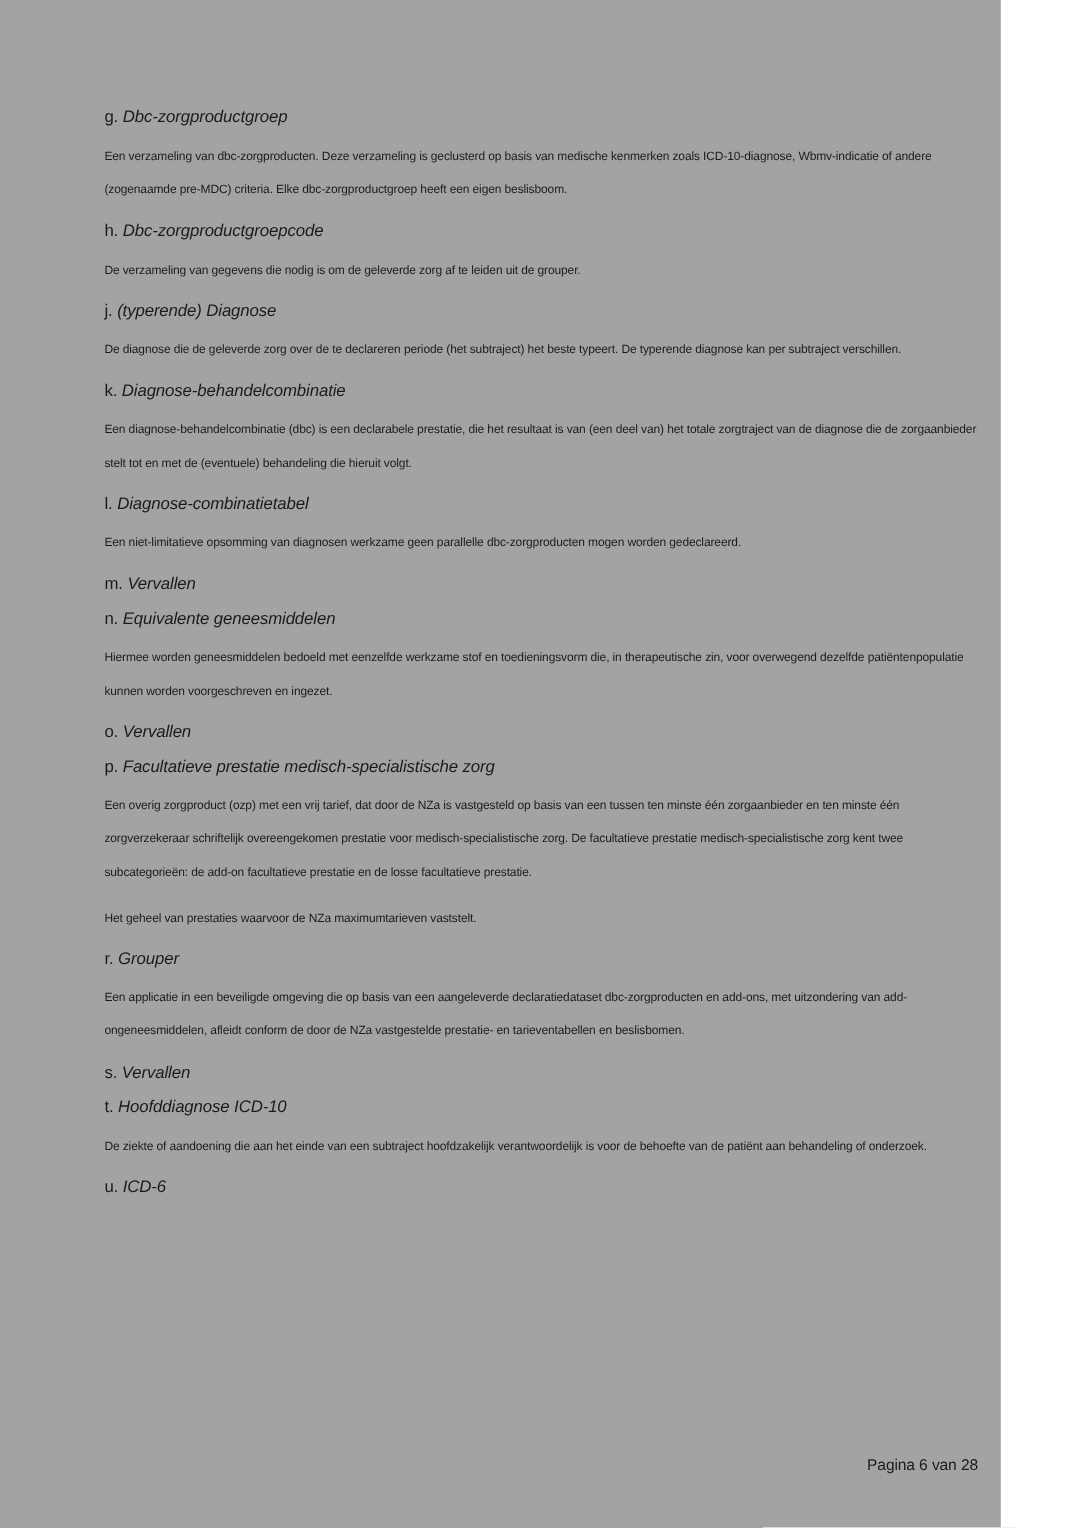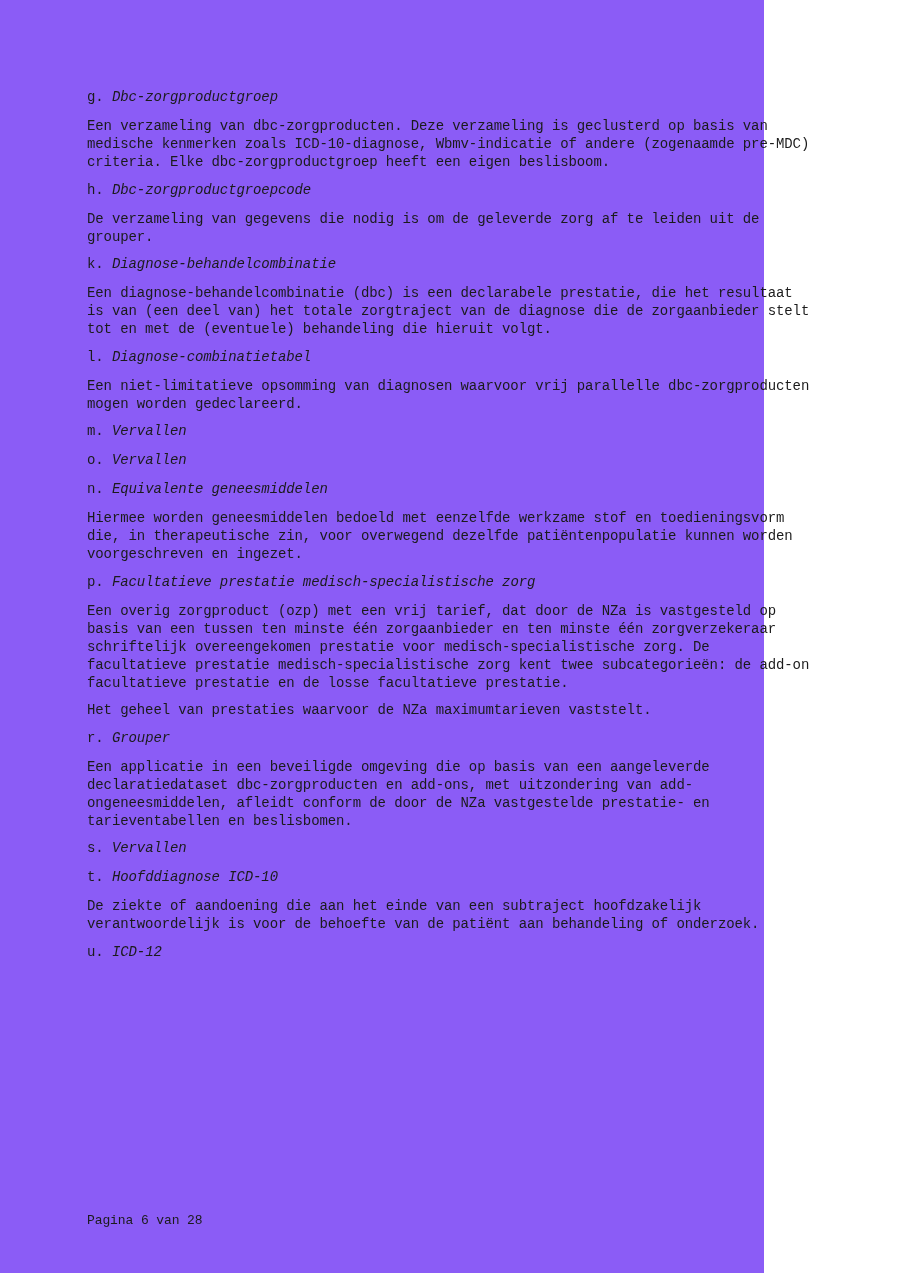--- a/index.html
+++ b/index.html
@@ -4,24 +4,24 @@
 <style>
   * { margin: 0; padding: 0; box-sizing: border-box; }
   html, body {
     width: 900px;
     height: 1273px;
     background: #ffffff;
     overflow: hidden;
   }
   .page {
     position: relative;
-    width: 764px;
+    width: 834px;
     height: 1273px;
-    background: #8b5cf6;
-    font-family: Liberation Mono, monospace;
+    background: #a3a3a3;
+    font-family: Liberation Sans, sans-serif;
     color: #1b1b1b;
   }
   .content {
     position: absolute;
     top: 88px;
     left: 87px;
     width: 730px;
   }
   .gloss-term {
     font-size: 14px;
@@ -29,32 +29,32 @@
     margin: 0 0 9.5px 0;
     letter-spacing: -0.1px;
   }
   .gloss-term .letter {
     font-style: normal;
   }
   .gloss-term .term {
     font-style: italic;
   }
   .gloss-def {
-    font-size: 14px;
-    line-height: 18px;
+    font-size: 10px;
+    line-height: 28px;
     margin: 0 0 9.5px 0;
     letter-spacing: -0.1px;
   }
   .footer {
     position: absolute;
     top: 1213px;
     left: 87px;
     width: 728px;
     display: flex;
-    justify-content: space-between;
+    justify-content: flex-end;
     align-items: baseline;
     font-size: 13px;
     line-height: 16px;
     letter-spacing: -0.1px;
   }
   .footer .footer-page { text-align: left; }
   .footer .footer-doc { text-align: right; }
 </style>
 </head>
 <body>
@@ -69,44 +69,48 @@
     </div>
 
     <div class="gloss-item">
       <p class="gloss-term"><span class="letter">h.</span> <i class="term">Dbc-zorgproductgroepcode</i></p>
     </div>
 
     <div class="gloss-item">
       <p class="gloss-def">De verzameling van gegevens die nodig is om de geleverde zorg af te leiden uit de grouper.</p>
     </div>
 
+    <div class="gloss-item">
+      <p class="gloss-term"><span class="letter">j.</span> <i class="term">(typerende) Diagnose</i></p>
+      <p class="gloss-def">De diagnose die de geleverde zorg over de te declareren periode (het subtraject) het beste typeert. De typerende diagnose kan per subtraject verschillen.</p>
+    </div>
 
     <div class="gloss-item">
       <p class="gloss-term"><span class="letter">k.</span> <i class="term">Diagnose-behandelcombinatie</i></p>
       <p class="gloss-def">Een diagnose-behandelcombinatie (dbc) is een declarabele prestatie, die het resultaat is van (een deel van) het totale zorgtraject van de diagnose die de zorgaanbieder stelt tot en met de (eventuele) behandeling die hieruit volgt.</p>
     </div>
 
     <div class="gloss-item">
       <p class="gloss-term"><span class="letter">l.</span> <i class="term">Diagnose-combinatietabel</i></p>
-      <p class="gloss-def">Een niet-limitatieve opsomming van diagnosen waarvoor vrij parallelle dbc-zorgproducten mogen worden gedeclareerd.</p>
+      <p class="gloss-def">Een niet-limitatieve opsomming van diagnosen werkzame geen parallelle dbc-zorgproducten mogen worden gedeclareerd.</p>
     </div>
 
     <div class="gloss-item">
       <p class="gloss-term"><span class="letter">m.</span> <i class="term">Vervallen</i></p>
 
     </div>
 
     <div class="gloss-item">
-      <p class="gloss-term"><span class="letter">o.</span> <i class="term">Vervallen</i></p>
-
+      <p class="gloss-term"><span class="letter">n.</span> <i class="term">Equivalente geneesmiddelen</i></p>
+      <p class="gloss-def">Hiermee worden geneesmiddelen bedoeld met eenzelfde werkzame stof en toedieningsvorm die, in therapeutische zin, voor overwegend dezelfde patiëntenpopulatie kunnen worden voorgeschreven en ingezet.</p>
     </div>
 
     <div class="gloss-item">
-      <p class="gloss-term"><span class="letter">n.</span> <i class="term">Equivalente geneesmiddelen</i></p>
-      <p class="gloss-def">Hiermee worden geneesmiddelen bedoeld met eenzelfde werkzame stof en toedieningsvorm die, in therapeutische zin, voor overwegend dezelfde patiëntenpopulatie kunnen worden voorgeschreven en ingezet.</p>
+      <p class="gloss-term"><span class="letter">o.</span> <i class="term">Vervallen</i></p>
+
     </div>
 
     <div class="gloss-item">
       <p class="gloss-term"><span class="letter">p.</span> <i class="term">Facultatieve prestatie medisch-specialistische zorg</i></p>
       <p class="gloss-def">Een overig zorgproduct (ozp) met een vrij tarief, dat door de NZa is vastgesteld op basis van een tussen ten minste één zorgaanbieder en ten minste één zorgverzekeraar schriftelijk overeengekomen prestatie voor medisch-specialistische zorg. De facultatieve prestatie medisch-specialistische zorg kent twee subcategorieën: de add-on facultatieve prestatie en de losse facultatieve prestatie.</p>
     </div>
 
     <div class="gloss-item">
       <p class="gloss-def">Het geheel van prestaties waarvoor de NZa maximumtarieven vaststelt.</p>
     </div>
@@ -120,21 +124,21 @@
       <p class="gloss-term"><span class="letter">s.</span> <i class="term">Vervallen</i></p>
 
     </div>
 
     <div class="gloss-item">
       <p class="gloss-term"><span class="letter">t.</span> <i class="term">Hoofddiagnose ICD-10</i></p>
       <p class="gloss-def">De ziekte of aandoening die aan het einde van een subtraject hoofdzakelijk verantwoordelijk is voor de behoefte van de patiënt aan behandeling of onderzoek.</p>
     </div>
 
     <div class="gloss-item">
-      <p class="gloss-term"><span class="letter">u.</span> <i class="term">ICD-12</i></p>
+      <p class="gloss-term"><span class="letter">u.</span> <i class="term">ICD-6</i></p>
 
     </div>
   </div>
 
   <div class="footer">
     <span class="footer-page">Pagina 6 van 28</span>
   </div>
 
 </div>
 

